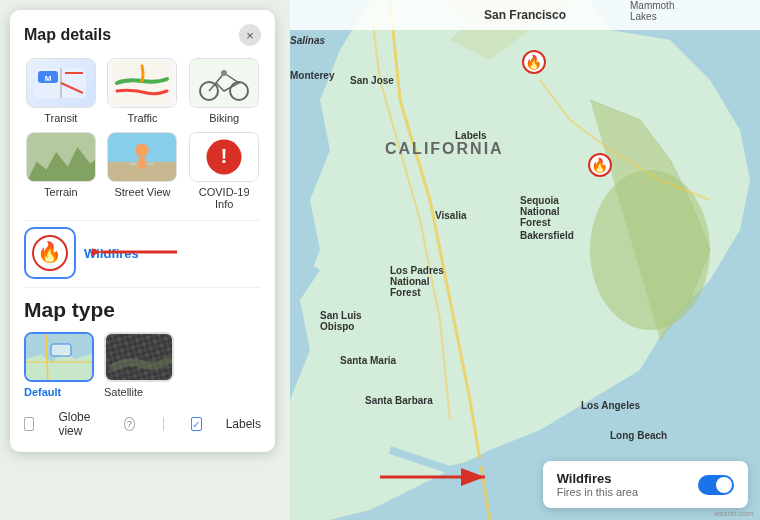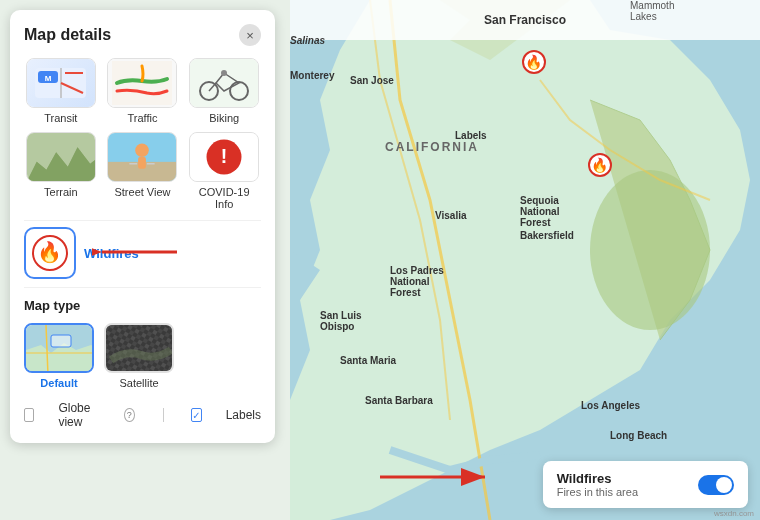--- a/index.html
+++ b/index.html
@@ -115,36 +115,35 @@
     }
 
     .wildfire-label {
       font-size: 13px;
       font-weight: 600;
       color: #1a73e8;
     }
 
     
     .map-type-title {
-      font-size: 13px;
+      font-size: 21px;
       font-weight: 700;
       color: #222;
       margin-bottom: 10px;
     }
 
     .map-type-grid {
       display: flex;
       gap: 10px;
       margin-bottom: 12px;
     }
 
     .map-type-item {
       display: flex;
       flex-direction: column;
-      align-items: center;
       cursor: pointer;
     }
 
     .map-type-icon {
       width: 70px; height: 50px;
       border-radius: 8px;
       overflow: hidden;
       border: 2px solid #e0e0e0;
       margin-bottom: 4px;
     }
@@ -251,25 +250,25 @@
 
     .map-label {
       position: absolute;
       font-size: 9px;
       color: #555;
       font-weight: 500;
       white-space: nowrap;
     }
 
     .city-label { color: #333; font-size: 10px; font-weight: 600; }
-    .state-label { color: #666; font-size: 12px; font-weight: 700; letter-spacing: 2px; }
+    .state-label { color: #666; font-size: 16px; font-weight: 700; letter-spacing: 2px; }
     .top-bar {
       position: absolute;
       top: 0; left: 0; right: 0;
-      height: 40px;
+      height: 30px;
       background: rgba(255,255,255,0.85);
       display: flex; align-items: center; justify-content: center;
       font-size: 12px; font-weight: 600; color: #333;
     }
   </style>
 </head>
 <body>
 
 <div class="map-area">
 

